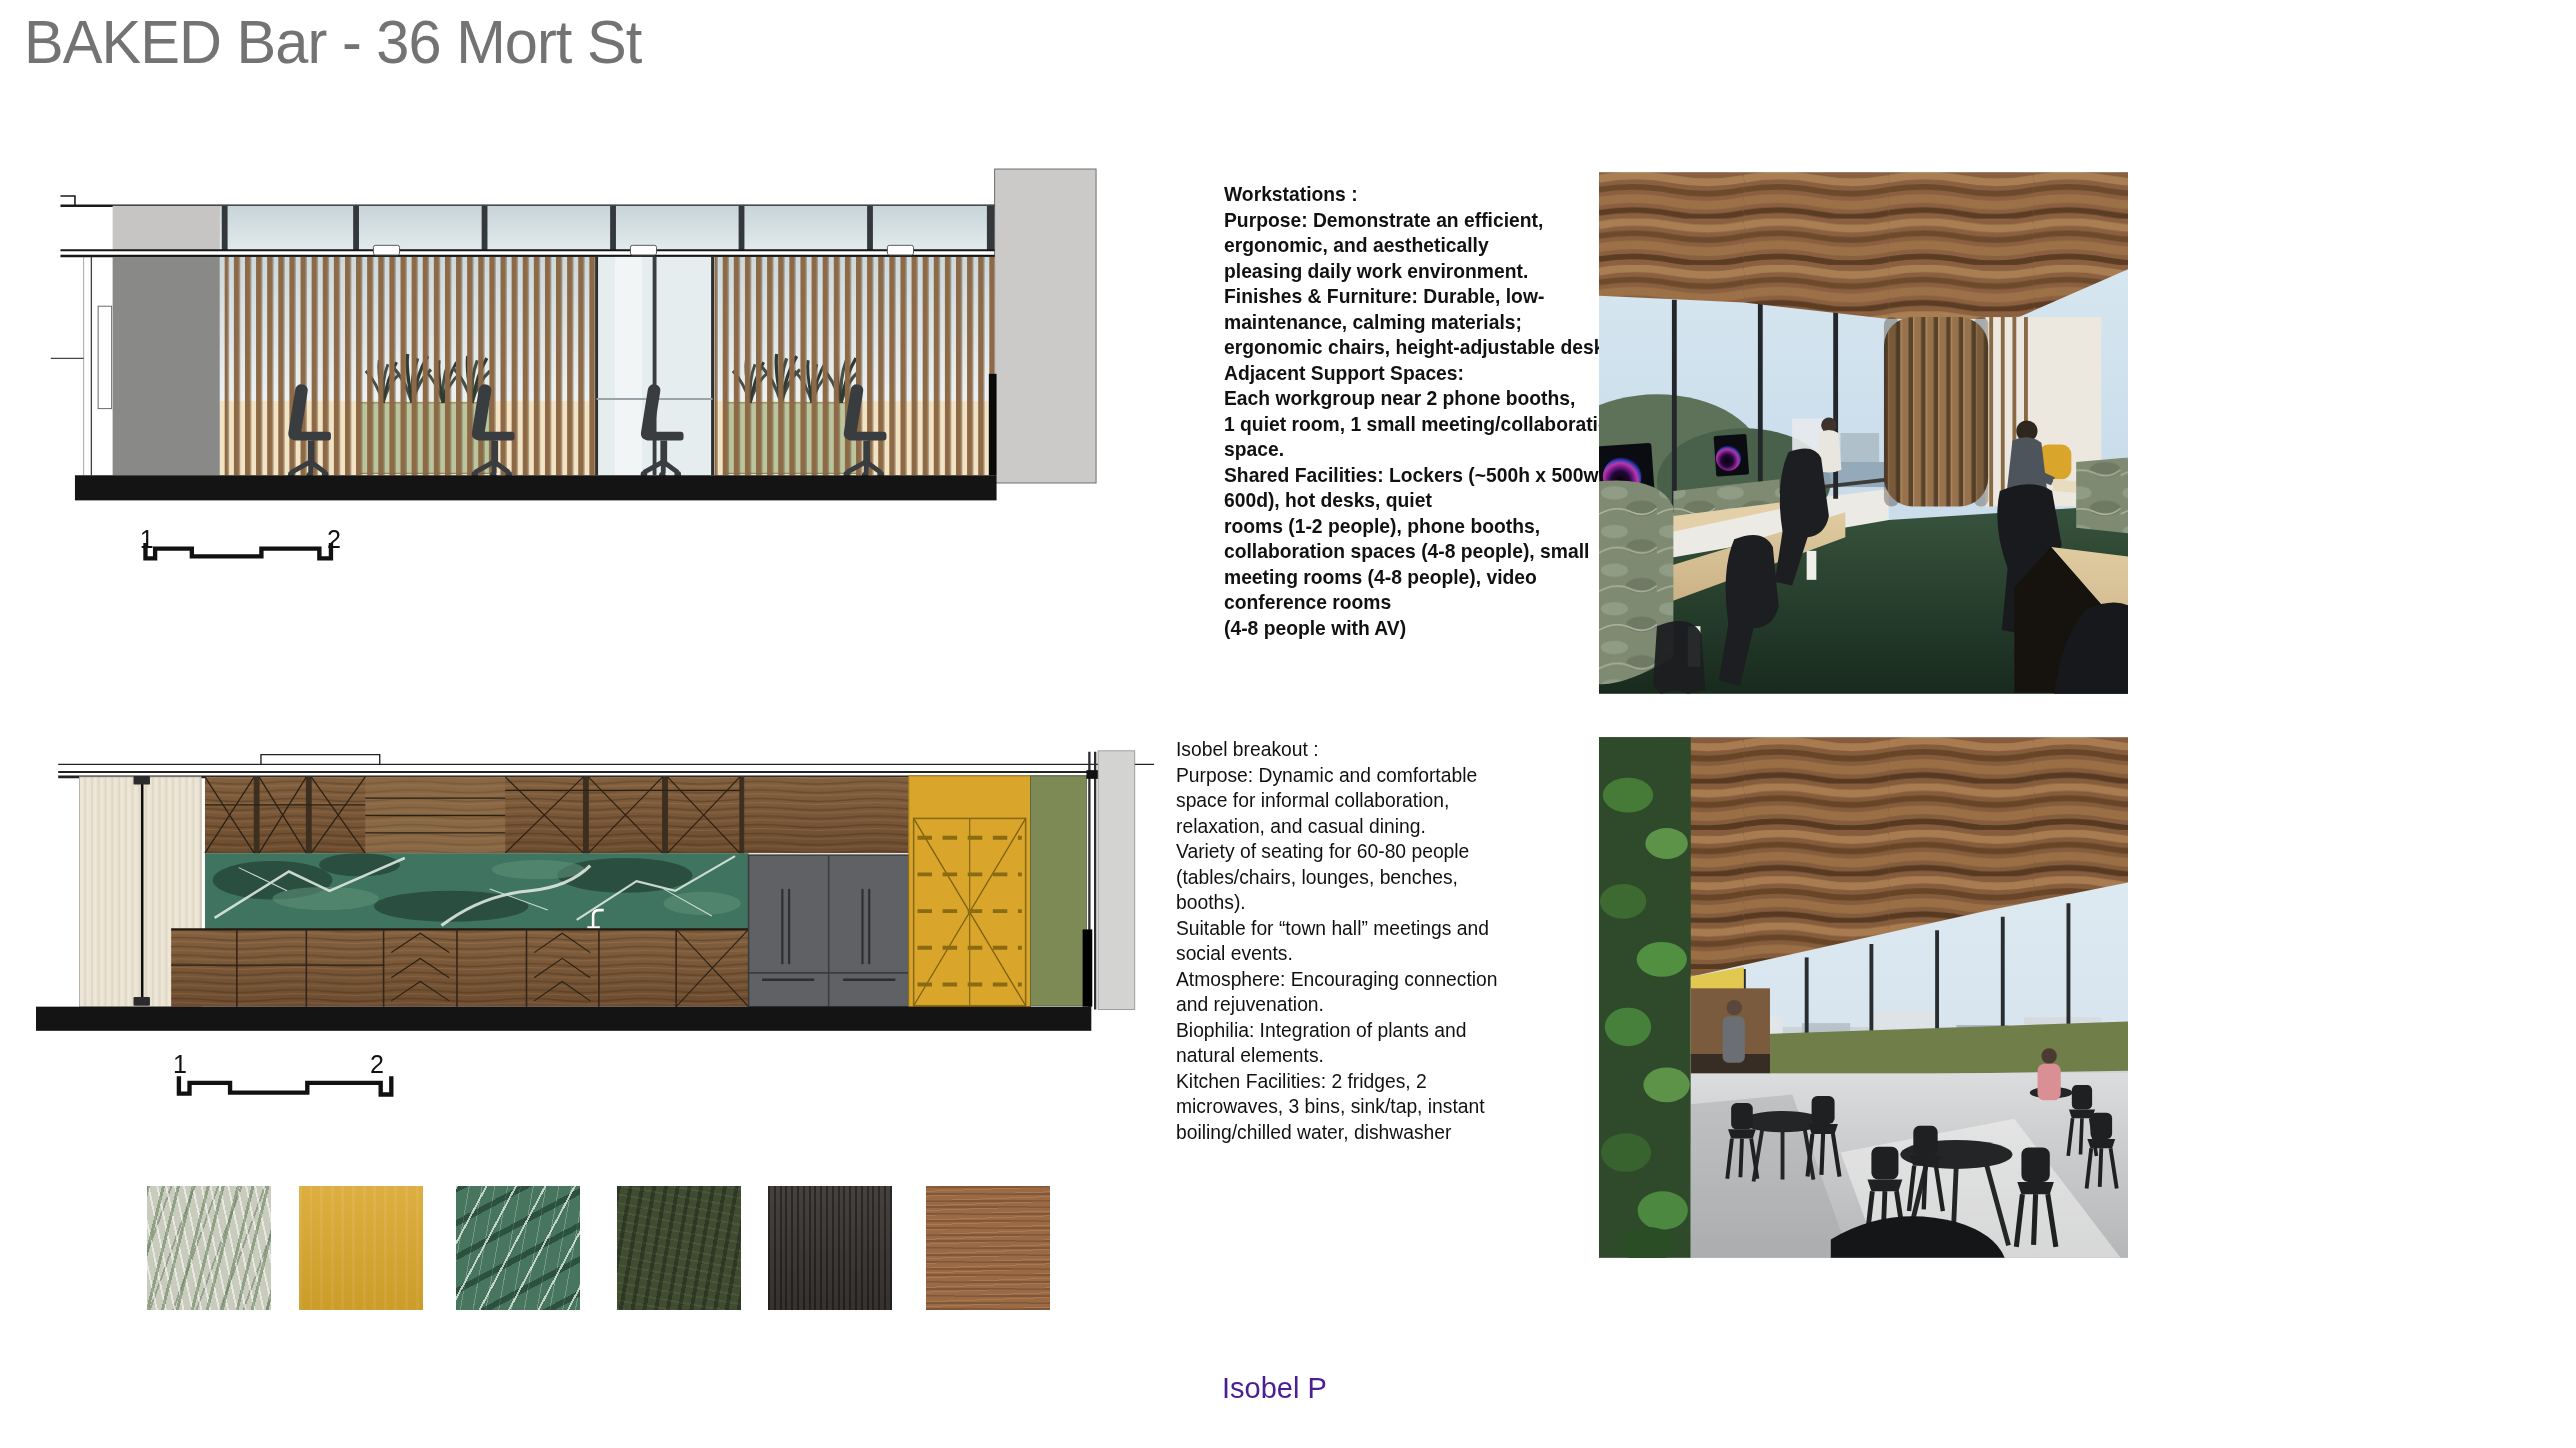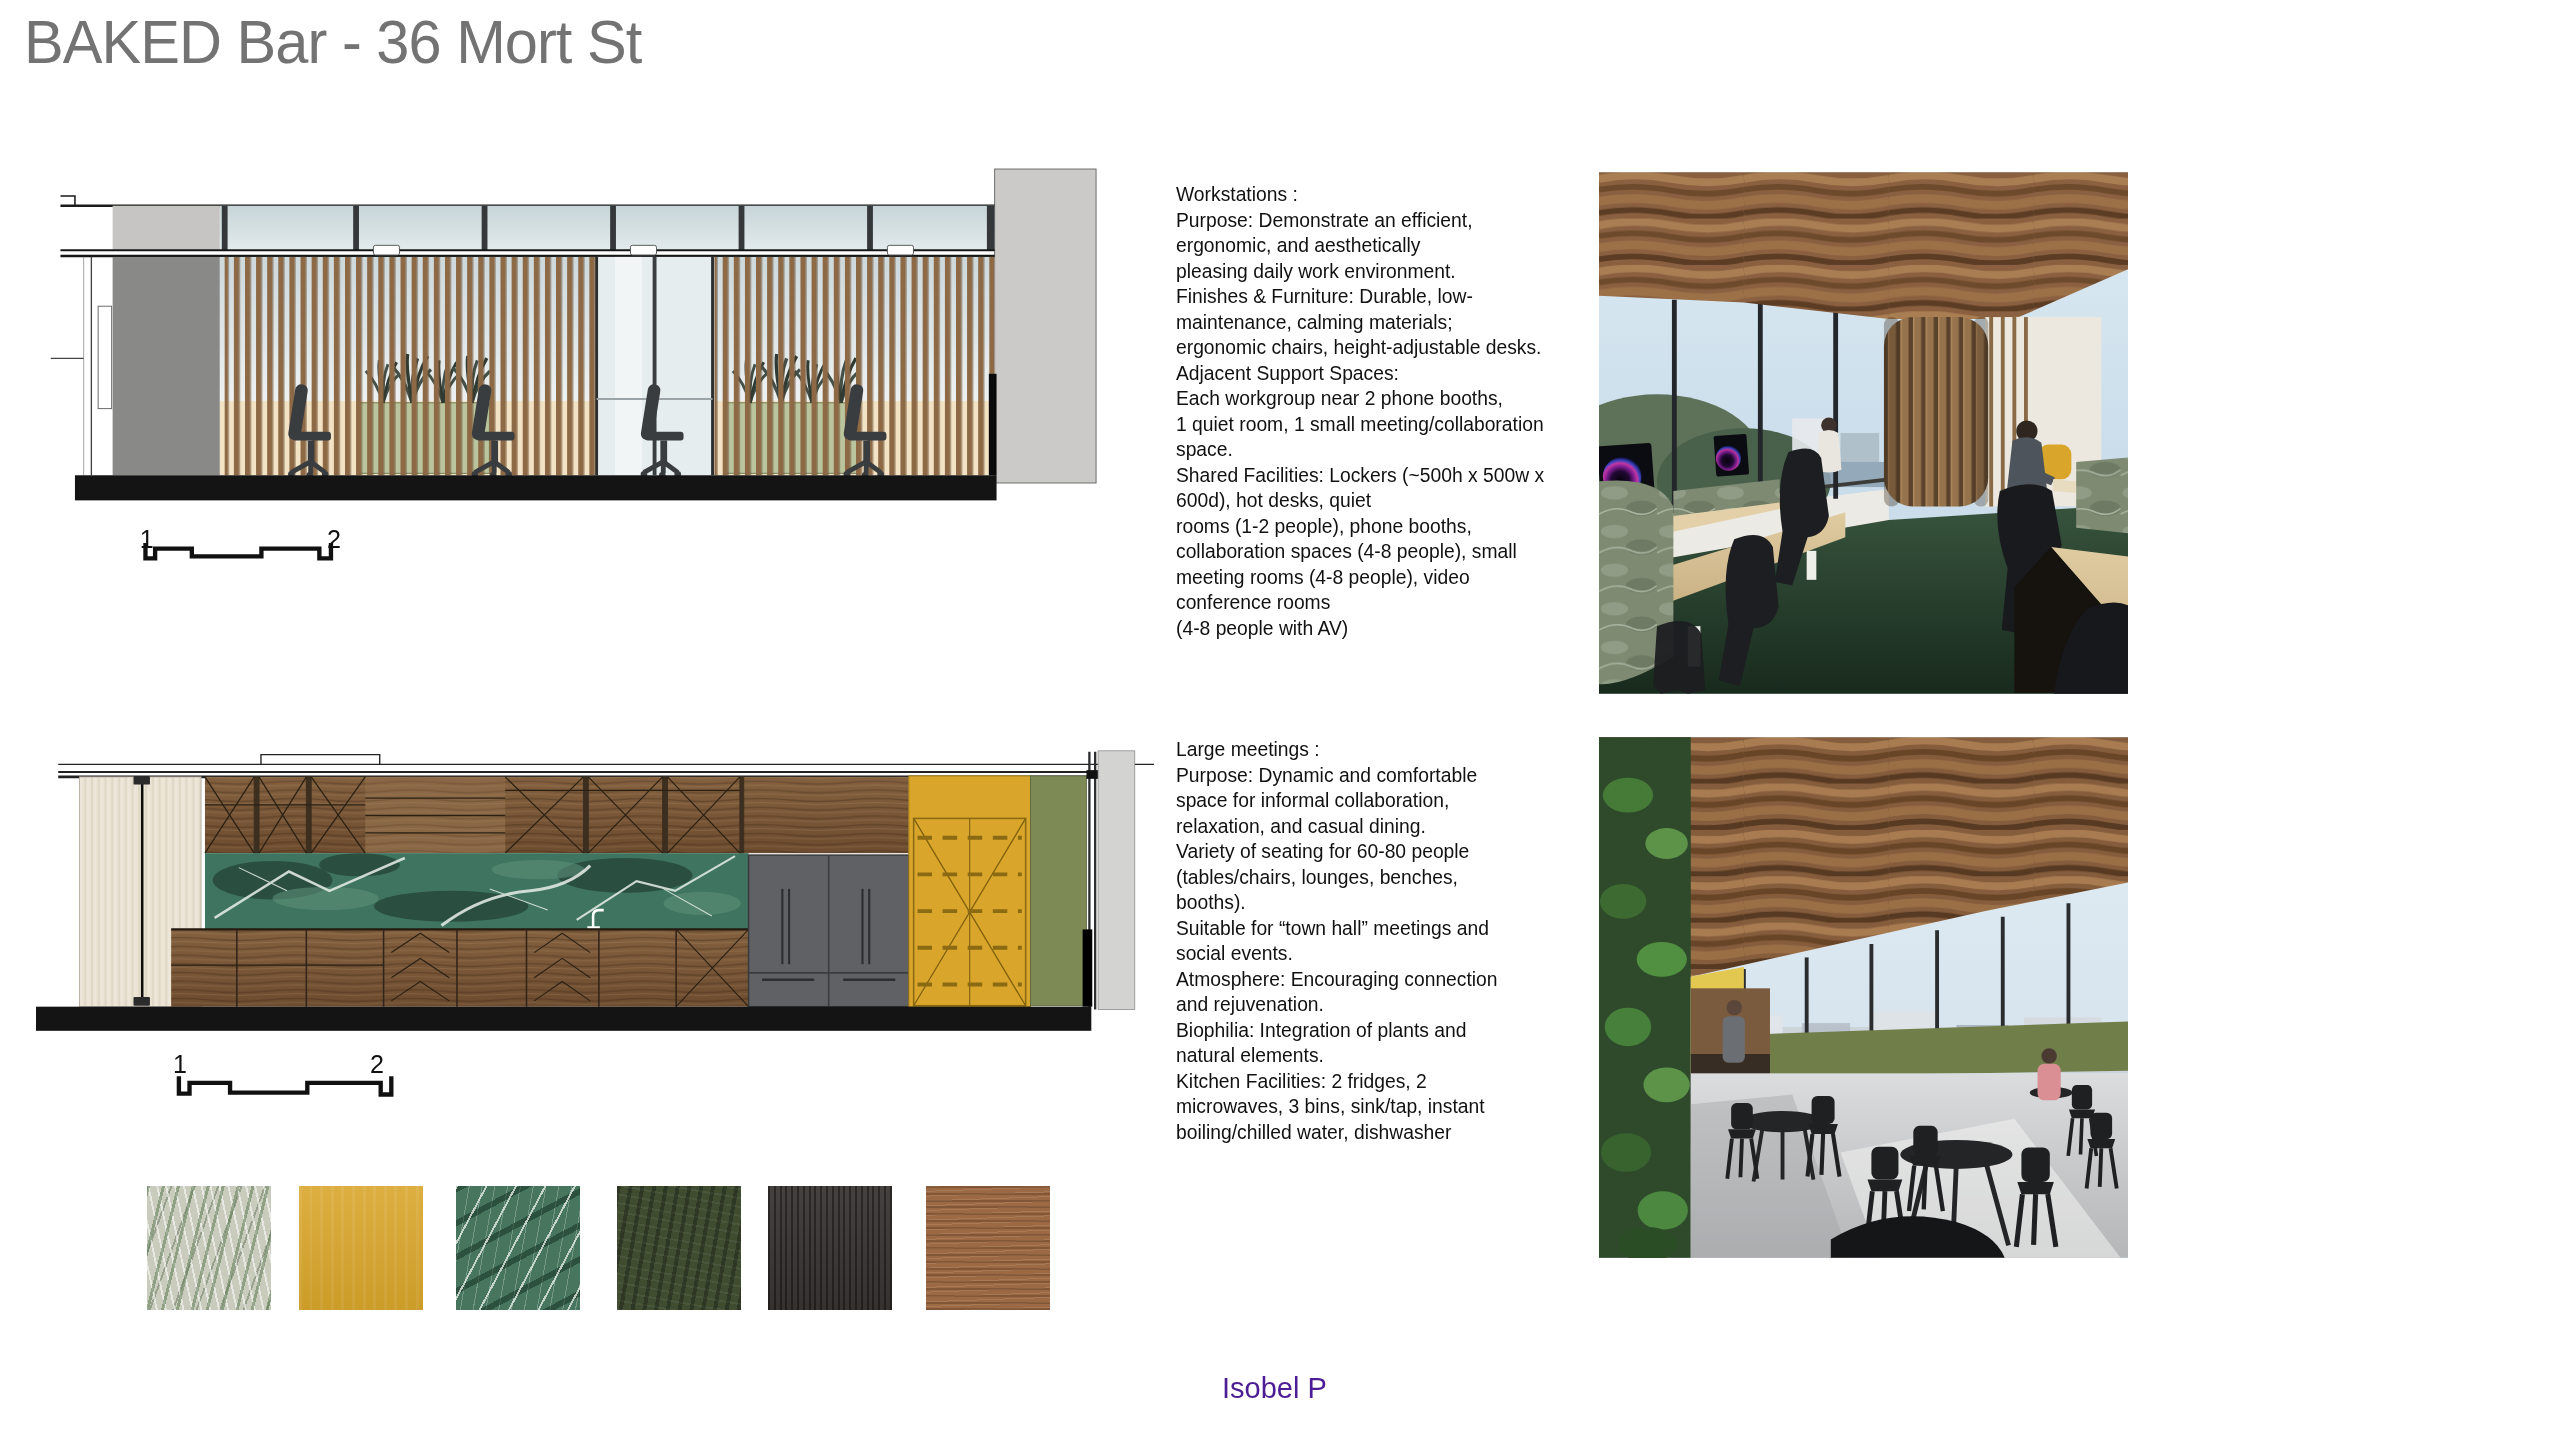--- a/index.html
+++ b/index.html
@@ -316,21 +316,21 @@
       <rect x="0" y="272" width="1093" height="25" fill="#141414"></rect>
 
       <g>
         <text x="142" y="341" font-size="26" fill="#111">1</text>
         <text x="346" y="341" font-size="26" fill="#111">2</text>
         <path d="M148,344 v18 h11 v-11 h42 v10 h80 v-10 h76 v12 h11 v-19" stroke="#111" stroke-width="4.5" fill="none"></path>
       </g>
     </svg>
   </div>
 
-  <div class="abs textblock" style="left:1176px;top:182px;">
+  <div class="abs textblock" style="left:1224px;top:182px;font-weight:bold;">
     <div>Workstations :</div>
     <div class="body">Purpose: Demonstrate an efficient,
 ergonomic, and aesthetically
 pleasing daily work environment.
 Finishes &amp; Furniture: Durable, low-
 maintenance, calming materials;
 ergonomic chairs, height-adjustable desks.
 Adjacent Support Spaces:
 Each workgroup near 2 phone booths,
 1 quiet room, 1 small meeting/collaboration
@@ -338,21 +338,21 @@
 Shared Facilities: Lockers (~500h x 500w x
 600d), hot desks, quiet
 rooms (1-2 people), phone booths,
 collaboration spaces (4-8 people), small
 meeting rooms (4-8 people), video
 conference rooms
 (4-8 people with AV)</div>
   </div>
 
   <div class="abs textblock" style="left:1176px;top:737px;">
-    <div>Large meetings :</div>
+    <div>Isobel breakout :</div>
     <div class="body">Purpose: Dynamic and comfortable
 space for informal collaboration,
 relaxation, and casual dining.
 Variety of seating for 60-80 people
 (tables/chairs, lounges, benches,
 booths).
 Suitable for “town hall” meetings and
 social events.
 Atmosphere: Encouraging connection
 and rejuvenation.

